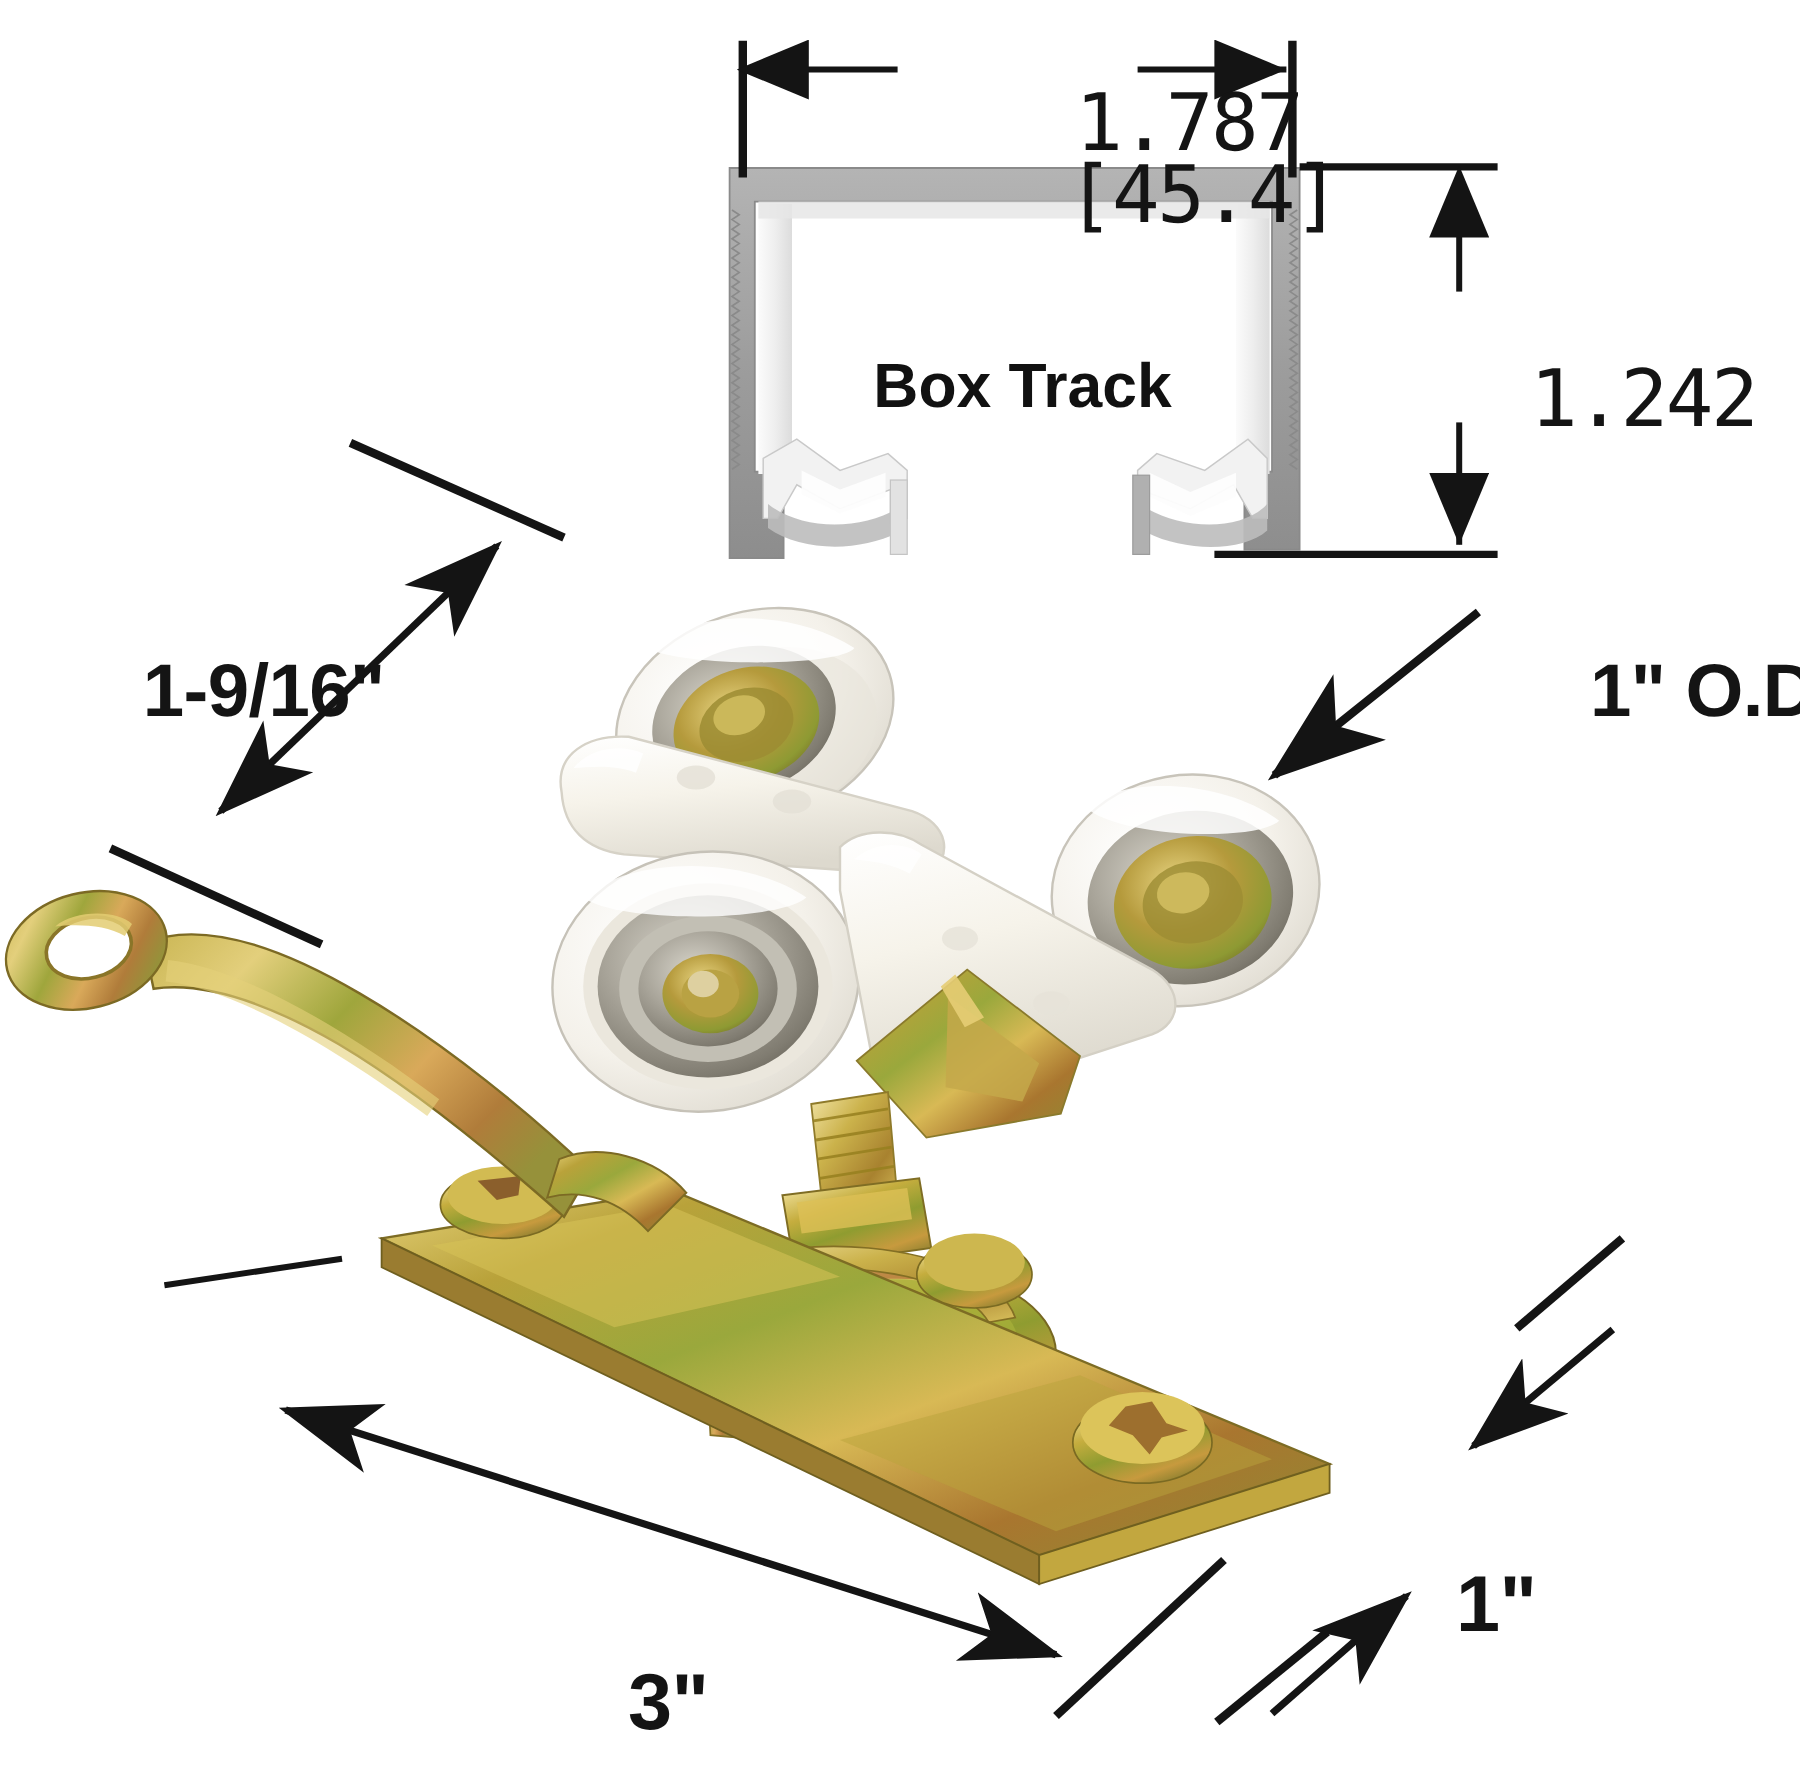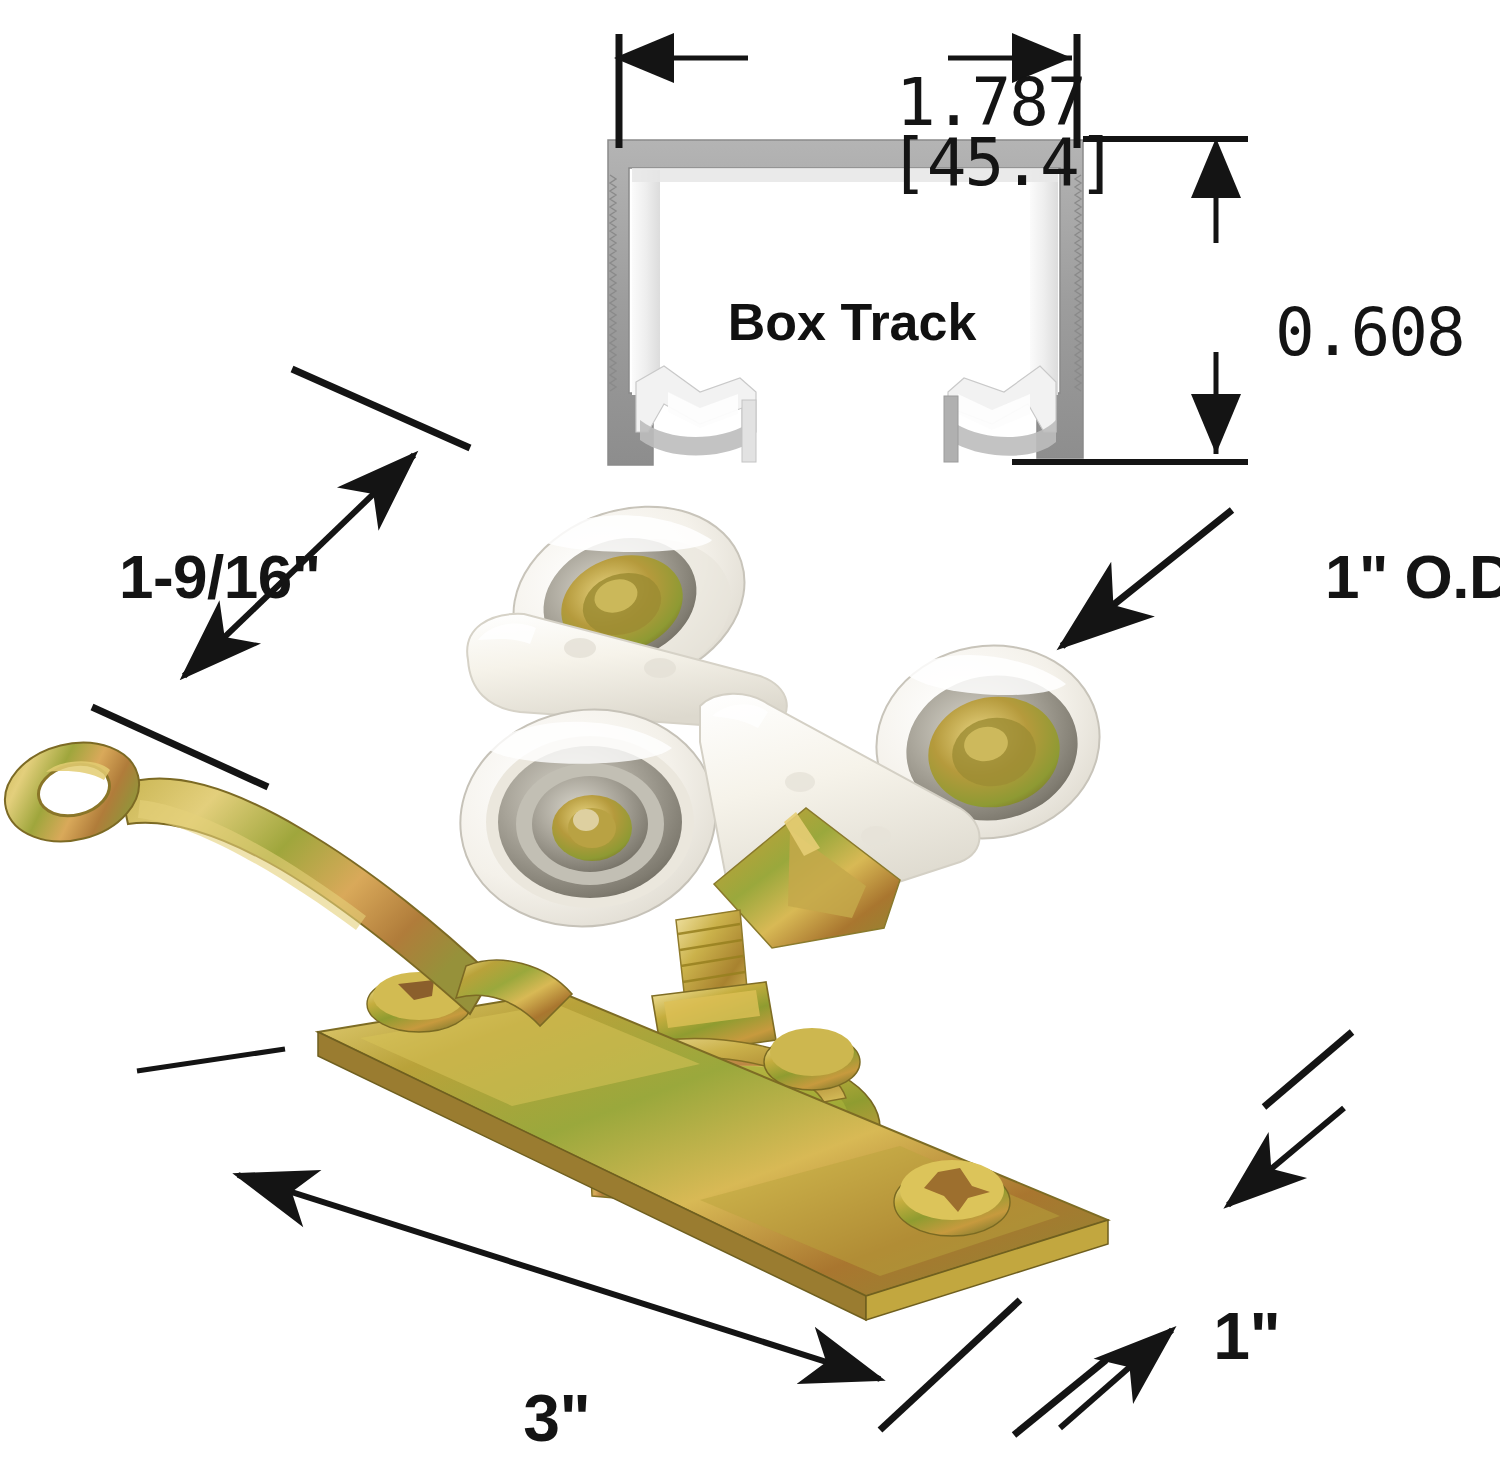--- a/index.html
+++ b/index.html
@@ -348,21 +348,21 @@
   </svg>
 
   <div class="dim-text dim-mono" style="left:745px; top:2px; font-size:66px;">
     <span>1.787</span>
   </div>
   <div class="dim-text dim-mono" style="left:738px; top:62px; font-size:66px;">
     <span>[45.4]</span>
   </div>
 
   <div class="dim-text dim-mono" style="left:1124px; top:232px; font-size:66px;">
-    <span>0.608</span>
+    <span>1.242</span>
   </div>
 
   <div class="tracklabel" style="left:670px; top:232px; font-size:52px;">
     <span>Box Track</span>
   </div>
 
   <div class="dim-text dim-bold" style="left:52px; top:482px; font-size:62px;">
     <span>1-9/16"</span>
   </div>
 

